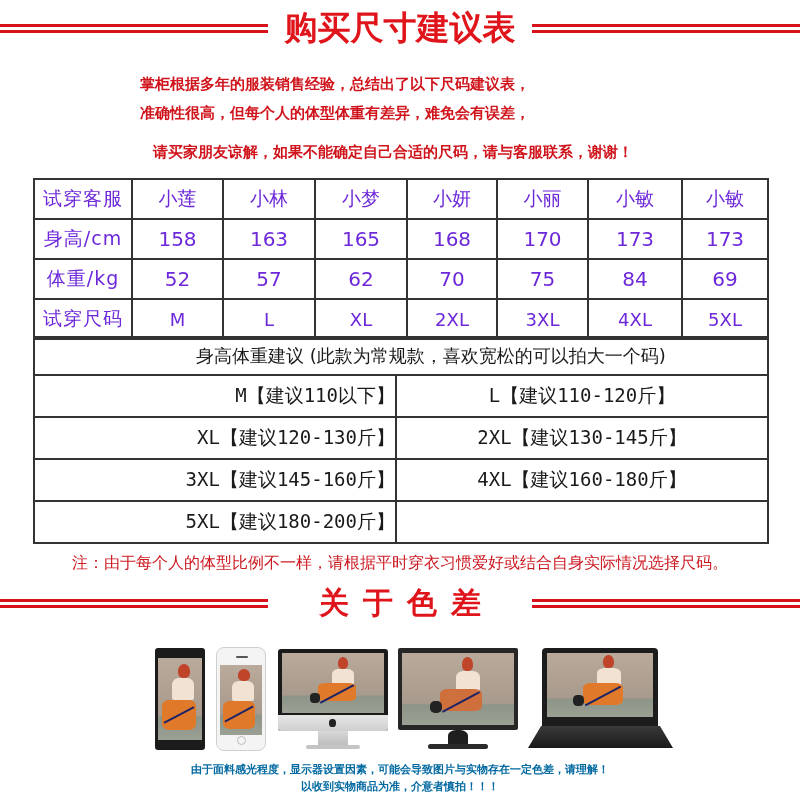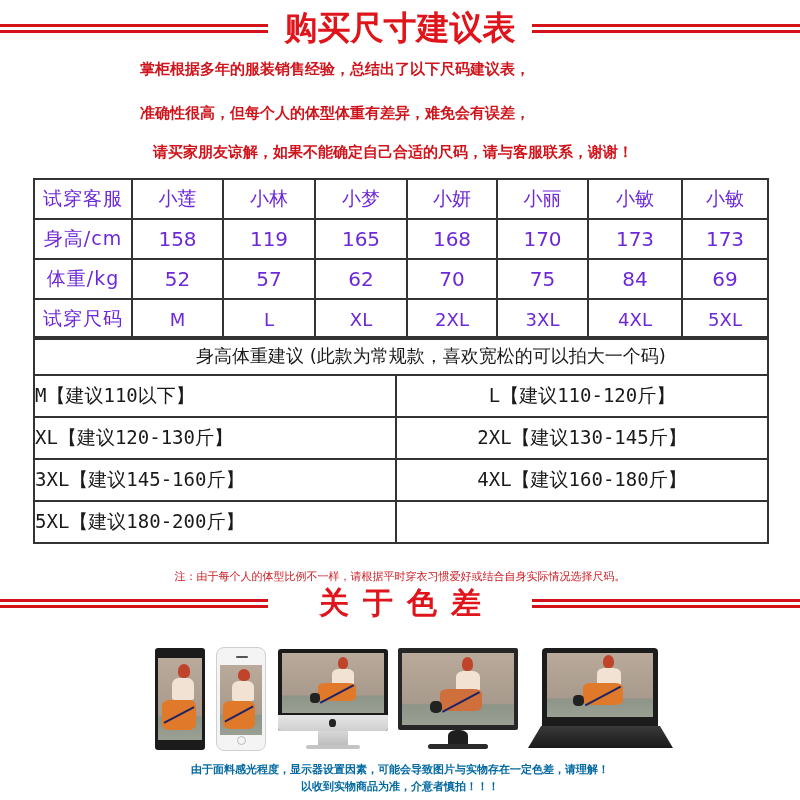--- a/index.html
+++ b/index.html
@@ -24,39 +24,39 @@
   #hdr1 .l2 { left: 532px; width: 268px; }
   #hdr1 .title { left: 270px; width: 260px; font-size: 33px; letter-spacing: 0px; }
 
   #hdr2 { top: 583px; }
   #hdr2 .l1 { left: 0; width: 268px; }
   #hdr2 .l2 { left: 532px; width: 268px; }
   #hdr2 .title { left: 272px; width: 256px; font-size: 30px; letter-spacing: 14px; padding-left: 14px; }
 
   
   .intro { position: absolute; left: 0; width: 800px; text-align: center; color: #d0141c; font-weight: bold; font-size: 15px; }
-  #intro1 { top: 60px; left: 140px; width: 480px; text-align: left; }
+  #intro1 { top: 75px; left: 140px; width: 480px; text-align: left; }
   #intro2 { top: 104px; left: 140px; width: 480px; text-align: left; }
   #intro3 { top: 143px; left: 153px; width: 520px; text-align: left; }
 
   
   .size-table { position: absolute; left: 33px; top: 178px; width: 734px; border-collapse: collapse; table-layout: fixed; }
   .size-table td { border: 2px solid #333; text-align: center; vertical-align: middle; font-size: 19px; height: 40px; color: #6d28d9; font-family: "DejaVu Sans", sans-serif; }
   .size-table td.rowhead { font-size: 19px; letter-spacing: 1px; }
   .size-table td.num { font-size: 20px; }
   .size-table td.sz { font-size: 18px; }
 
   .rec-table { position: absolute; left: 33px; top: 336px; width: 734px; border-collapse: collapse; table-layout: fixed; }
   .rec-table td { border: 2px solid #333; height: 42px; font-size: 19px; vertical-align: middle; color: #1a1a1a; font-family: "DejaVu Sans Mono", monospace; }
   .rec-table td.full { text-align: center; font-family: "DejaVu Sans", sans-serif; font-size: 18px; height: 38px; padding-left: 60px; }
-  .rec-table td.left { text-align: left; }
+  .rec-table td.left { text-align: right; }
   .rec-table td.right { text-align: center; }
 
   
-  .note { position: absolute; top: 569px; left: 0; width: 800px; text-align: center; color: #cc1a22; font-size: 11px; }
+  .note { position: absolute; top: 553px; left: 0; width: 800px; text-align: center; color: #cc1a22; font-size: 16px; }
 
   
   .devices { position: absolute; top: 650px; left: 140px; width: 530px; height: 100px; }
   .dev { position: absolute; }
   .screen { position: absolute; overflow: hidden; background: linear-gradient(180deg, #b9aa9b 0%, #a89a8c 70%, #8d9488 72%, #9aa093 100%); }
   .fig-hair { position: absolute; background: #c0442a; border-radius: 50% 50% 40% 40%; }
   .fig-top { position: absolute; background: #f1e2d4; border-radius: 30% 30% 10% 10%; }
   .fig-pants { position: absolute; background: #e07a2a; border-radius: 20%; }
   .fig-stripe { position: absolute; background: #1d2466; height: 2px; transform: rotate(-28deg); }
   .fig-bag { position: absolute; background: #222; border-radius: 40%; }
@@ -124,21 +124,21 @@
     <td>小林</td>
     <td>小梦</td>
     <td>小妍</td>
     <td>小丽</td>
     <td>小敏</td>
     <td>小敏</td>
   </tr>
   <tr>
     <td class="rowhead">身高/cm</td>
     <td class="num">158</td>
-    <td class="num">119</td>
+    <td class="num">163</td>
     <td class="num">165</td>
     <td class="num">168</td>
     <td class="num">170</td>
     <td class="num">173</td>
     <td class="num">173</td>
   </tr>
   <tr>
     <td class="rowhead">体重/kg</td>
     <td class="num">52</td>
     <td class="num">57</td>

